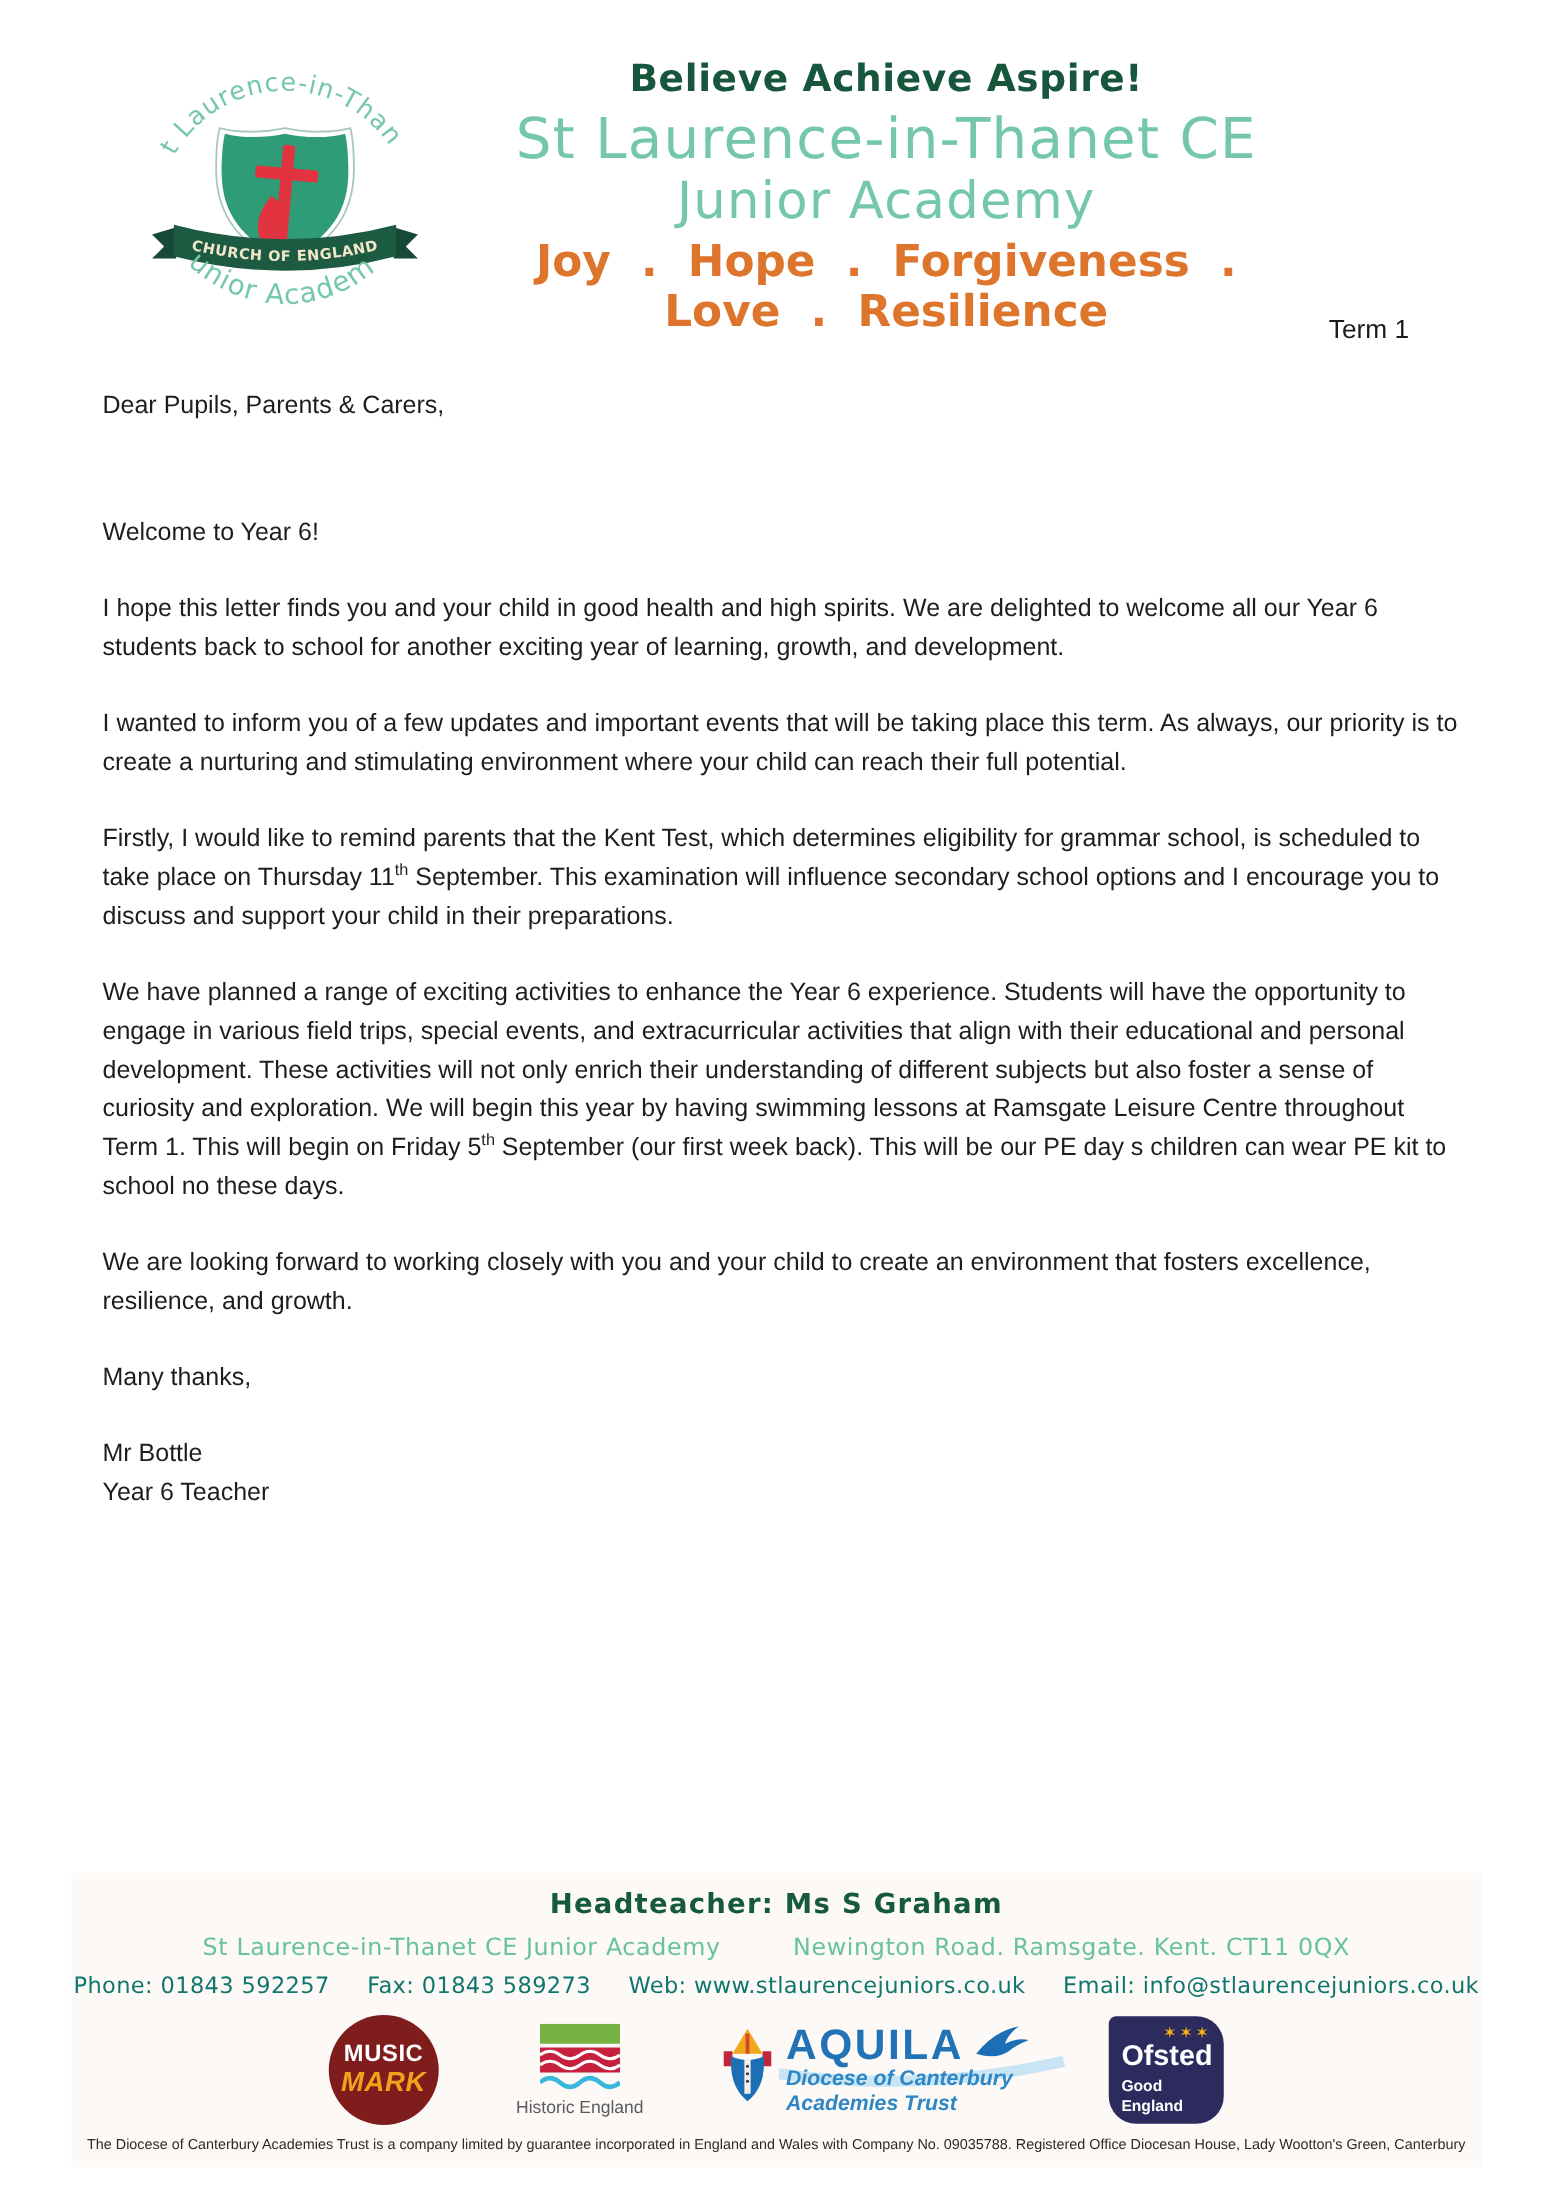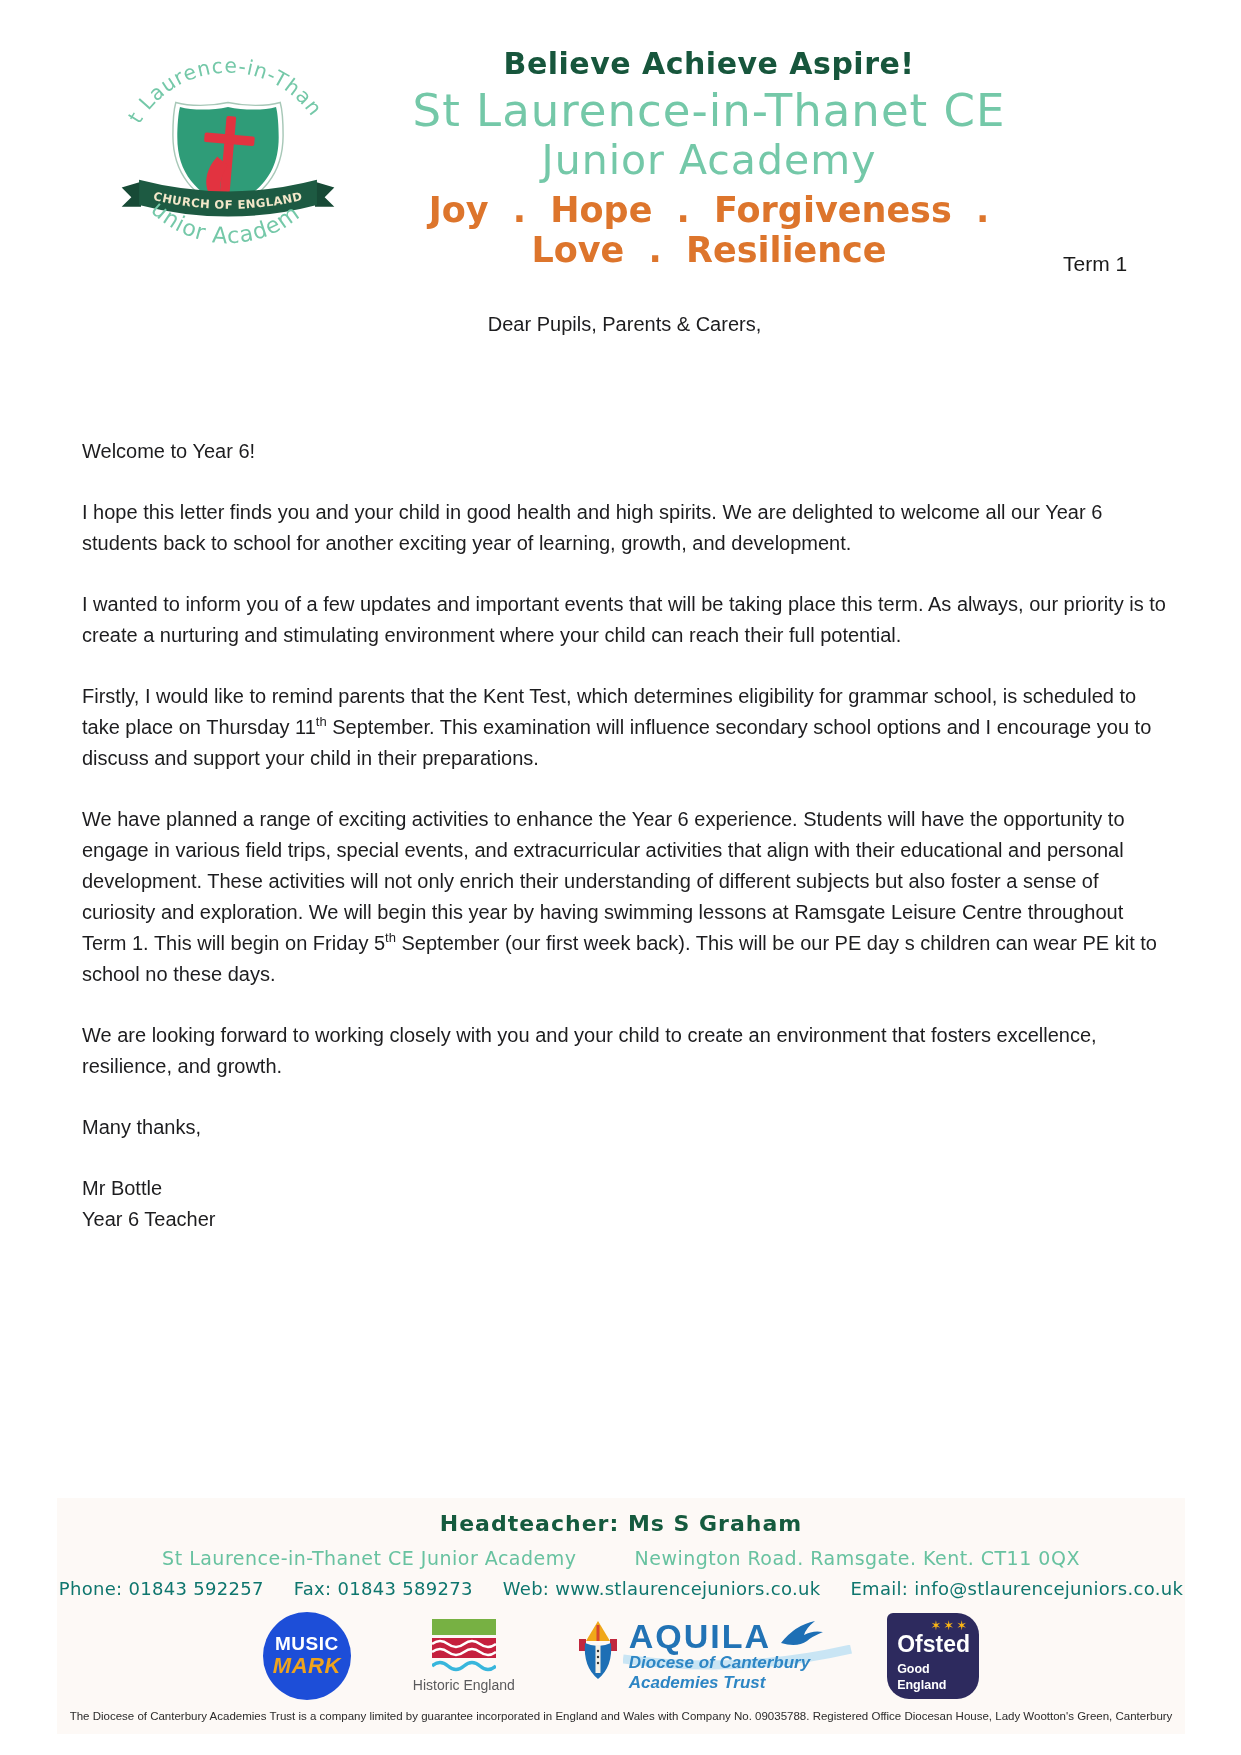--- a/index.html
+++ b/index.html
@@ -29,49 +29,49 @@
   .values-line { font-size:35px; color:#dd752c; font-weight:bold; word-spacing:12px; margin-top:6px; }
 
   .term-label { position:absolute; left:1063px; top:252px; font-size:21px; color:#1a1a1a; }
 
   
   .letter {
     position:absolute; left:82px; top:309px; width:1085px;
     font-size:20px; line-height:31px; color:#1d1d1f;
   }
   .letter p { margin:0 0 30px 0; }
-  .letter .salutation { margin-bottom:96px;text-align:center; }
+  .letter .salutation { margin-bottom:71px; }
   .letter sup { font-size:13px; vertical-align:super; line-height:0;margin-top:24px; }
   .signoff { margin-bottom:29px; }
   .signature div { line-height:31px; }
 
   
   .footer {
     position:absolute; left:57px; top:1498px; width:1128px; height:236px;
     background:#fdf9f6; text-align:center;
     font-family:"DejaVu Sans", sans-serif;
   }
   .headteacher-line { margin-top:13px; font-size:22px; font-weight:bold; color:#155a3e; letter-spacing:1px; }
   .footer-line2 { margin-top:11px; font-size:19px; color:#68c2a0; letter-spacing:.5px;
                   display:flex; justify-content:center; gap:58px; }
   .footer-line3 { margin-top:9px; font-size:18px; color:#0f766e; letter-spacing:.3px;
                   display:flex; justify-content:center; gap:30px; }
 
   .logo-row { margin-top:12px; height:90px; display:flex; align-items:center; justify-content:center; gap:62px; }
 
-  .music-mark { width:88px; height:88px; border-radius:50%; background:#1d4ed8;
+  .music-mark { width:88px; height:88px; border-radius:50%; background:#7f1d1d;
                 display:flex; flex-direction:column; align-items:center; justify-content:center;
                 font-family:"Liberation Sans", sans-serif; font-weight:bold; line-height:1.05; }
   .music-mark .mm1 { color:#ffffff; font-size:19px; letter-spacing:.5px; }
   .music-mark .mm2 { color:#efa31d; font-size:22px; letter-spacing:.5px;font-style:italic; }
 
   .historic { display:flex; flex-direction:column; align-items:center; }
   .historic .he-caption { margin-top:4px; font-size:14px; color:#5a5a5c; font-family:"Liberation Sans", sans-serif; }
 
-  .aquila { display:flex; align-items:flex-start; gap:10px; position:relative; }
+  .aquila { display:flex; align-items:flex-end; gap:10px; position:relative; }
   .aquila-texts { text-align:left; font-family:"Liberation Sans", sans-serif; position:relative; }
   .aquila-title-row { display:flex; align-items:flex-start; gap:8px; }
   .aquila-title { font-size:34px; font-weight:bold; color:#2273b5; letter-spacing:2px; line-height:1; }
   .aquila-sub { font-size:17px; font-weight:bold; color:#2e86c4; line-height:1.2; position:relative; z-index:1;font-style:italic; }
   .aquila-swoosh { position:absolute; left:-6px; top:26px; z-index:0; }
 
   .ofsted { width:92px; height:86px; background:#2d2a5e; border-radius:6px 22px 22px 22px;
             color:#ffffff; text-align:left; padding:6px 10px; font-family:"Liberation Sans", sans-serif; }
   .ofsted .stars { color:#fcb614; font-size:13px; letter-spacing:2px; text-align:right; line-height:1; }
   .ofsted .of-title { font-size:23px; font-weight:bold; line-height:1.1; }

